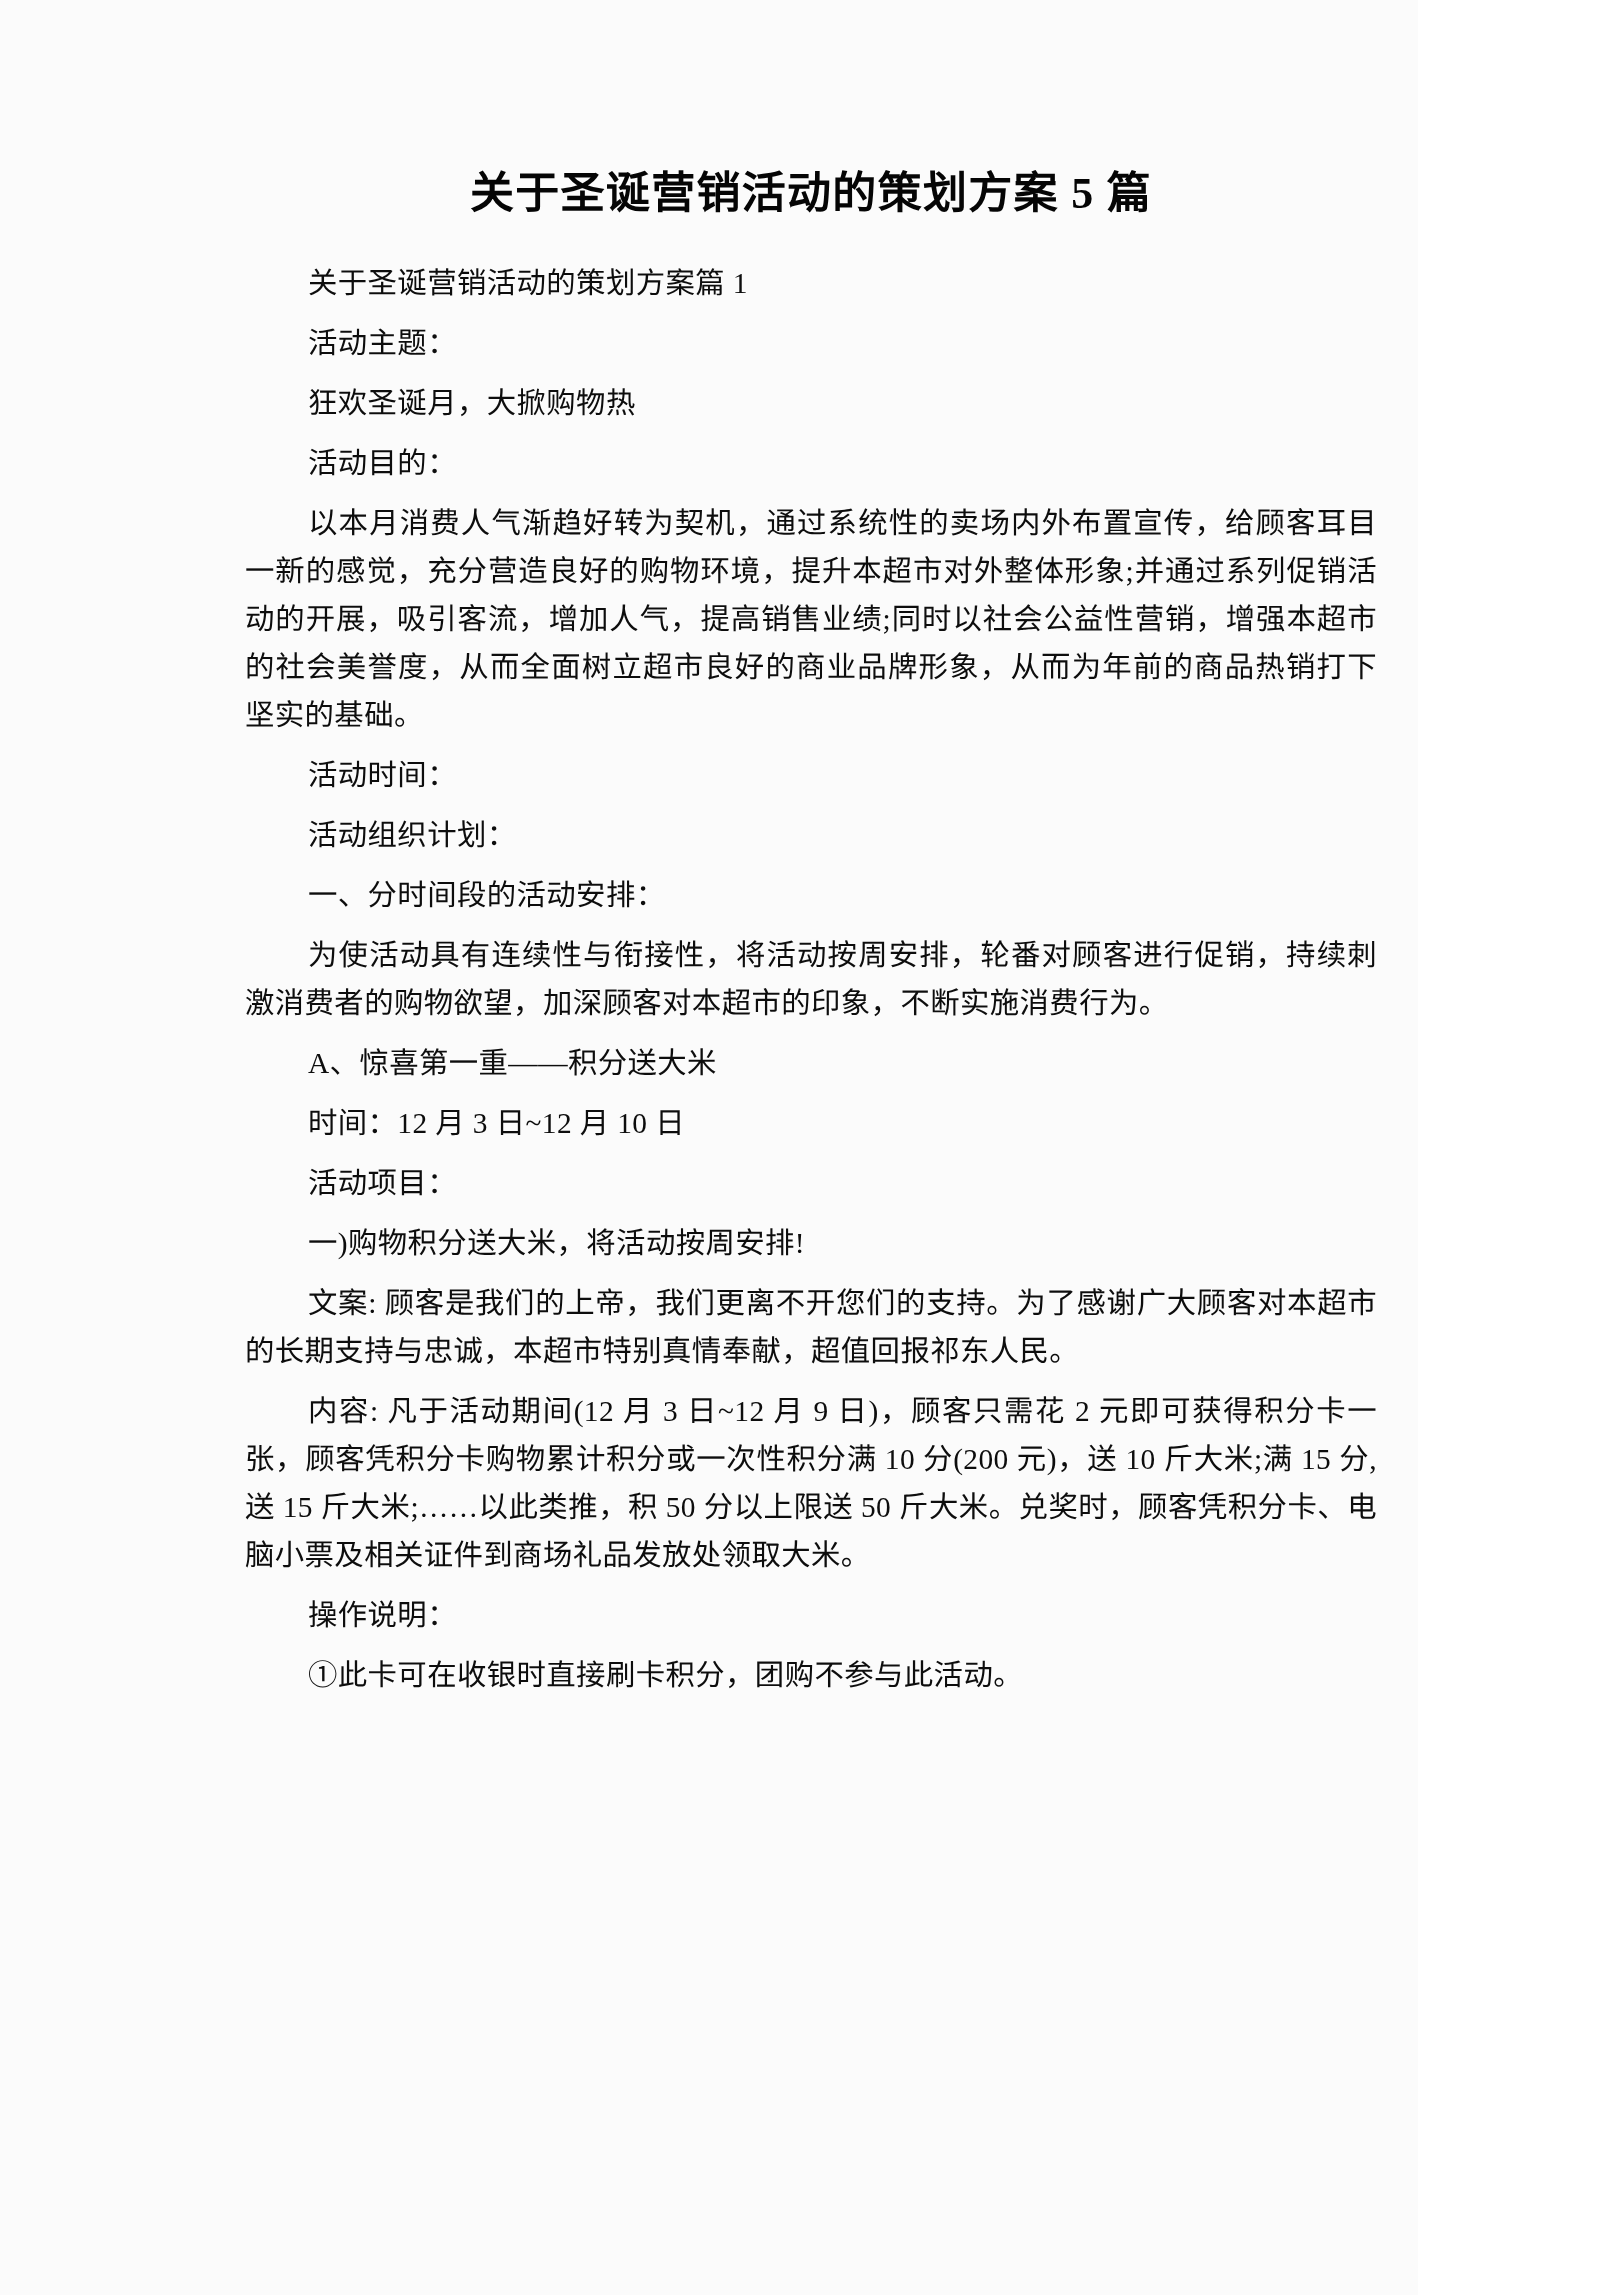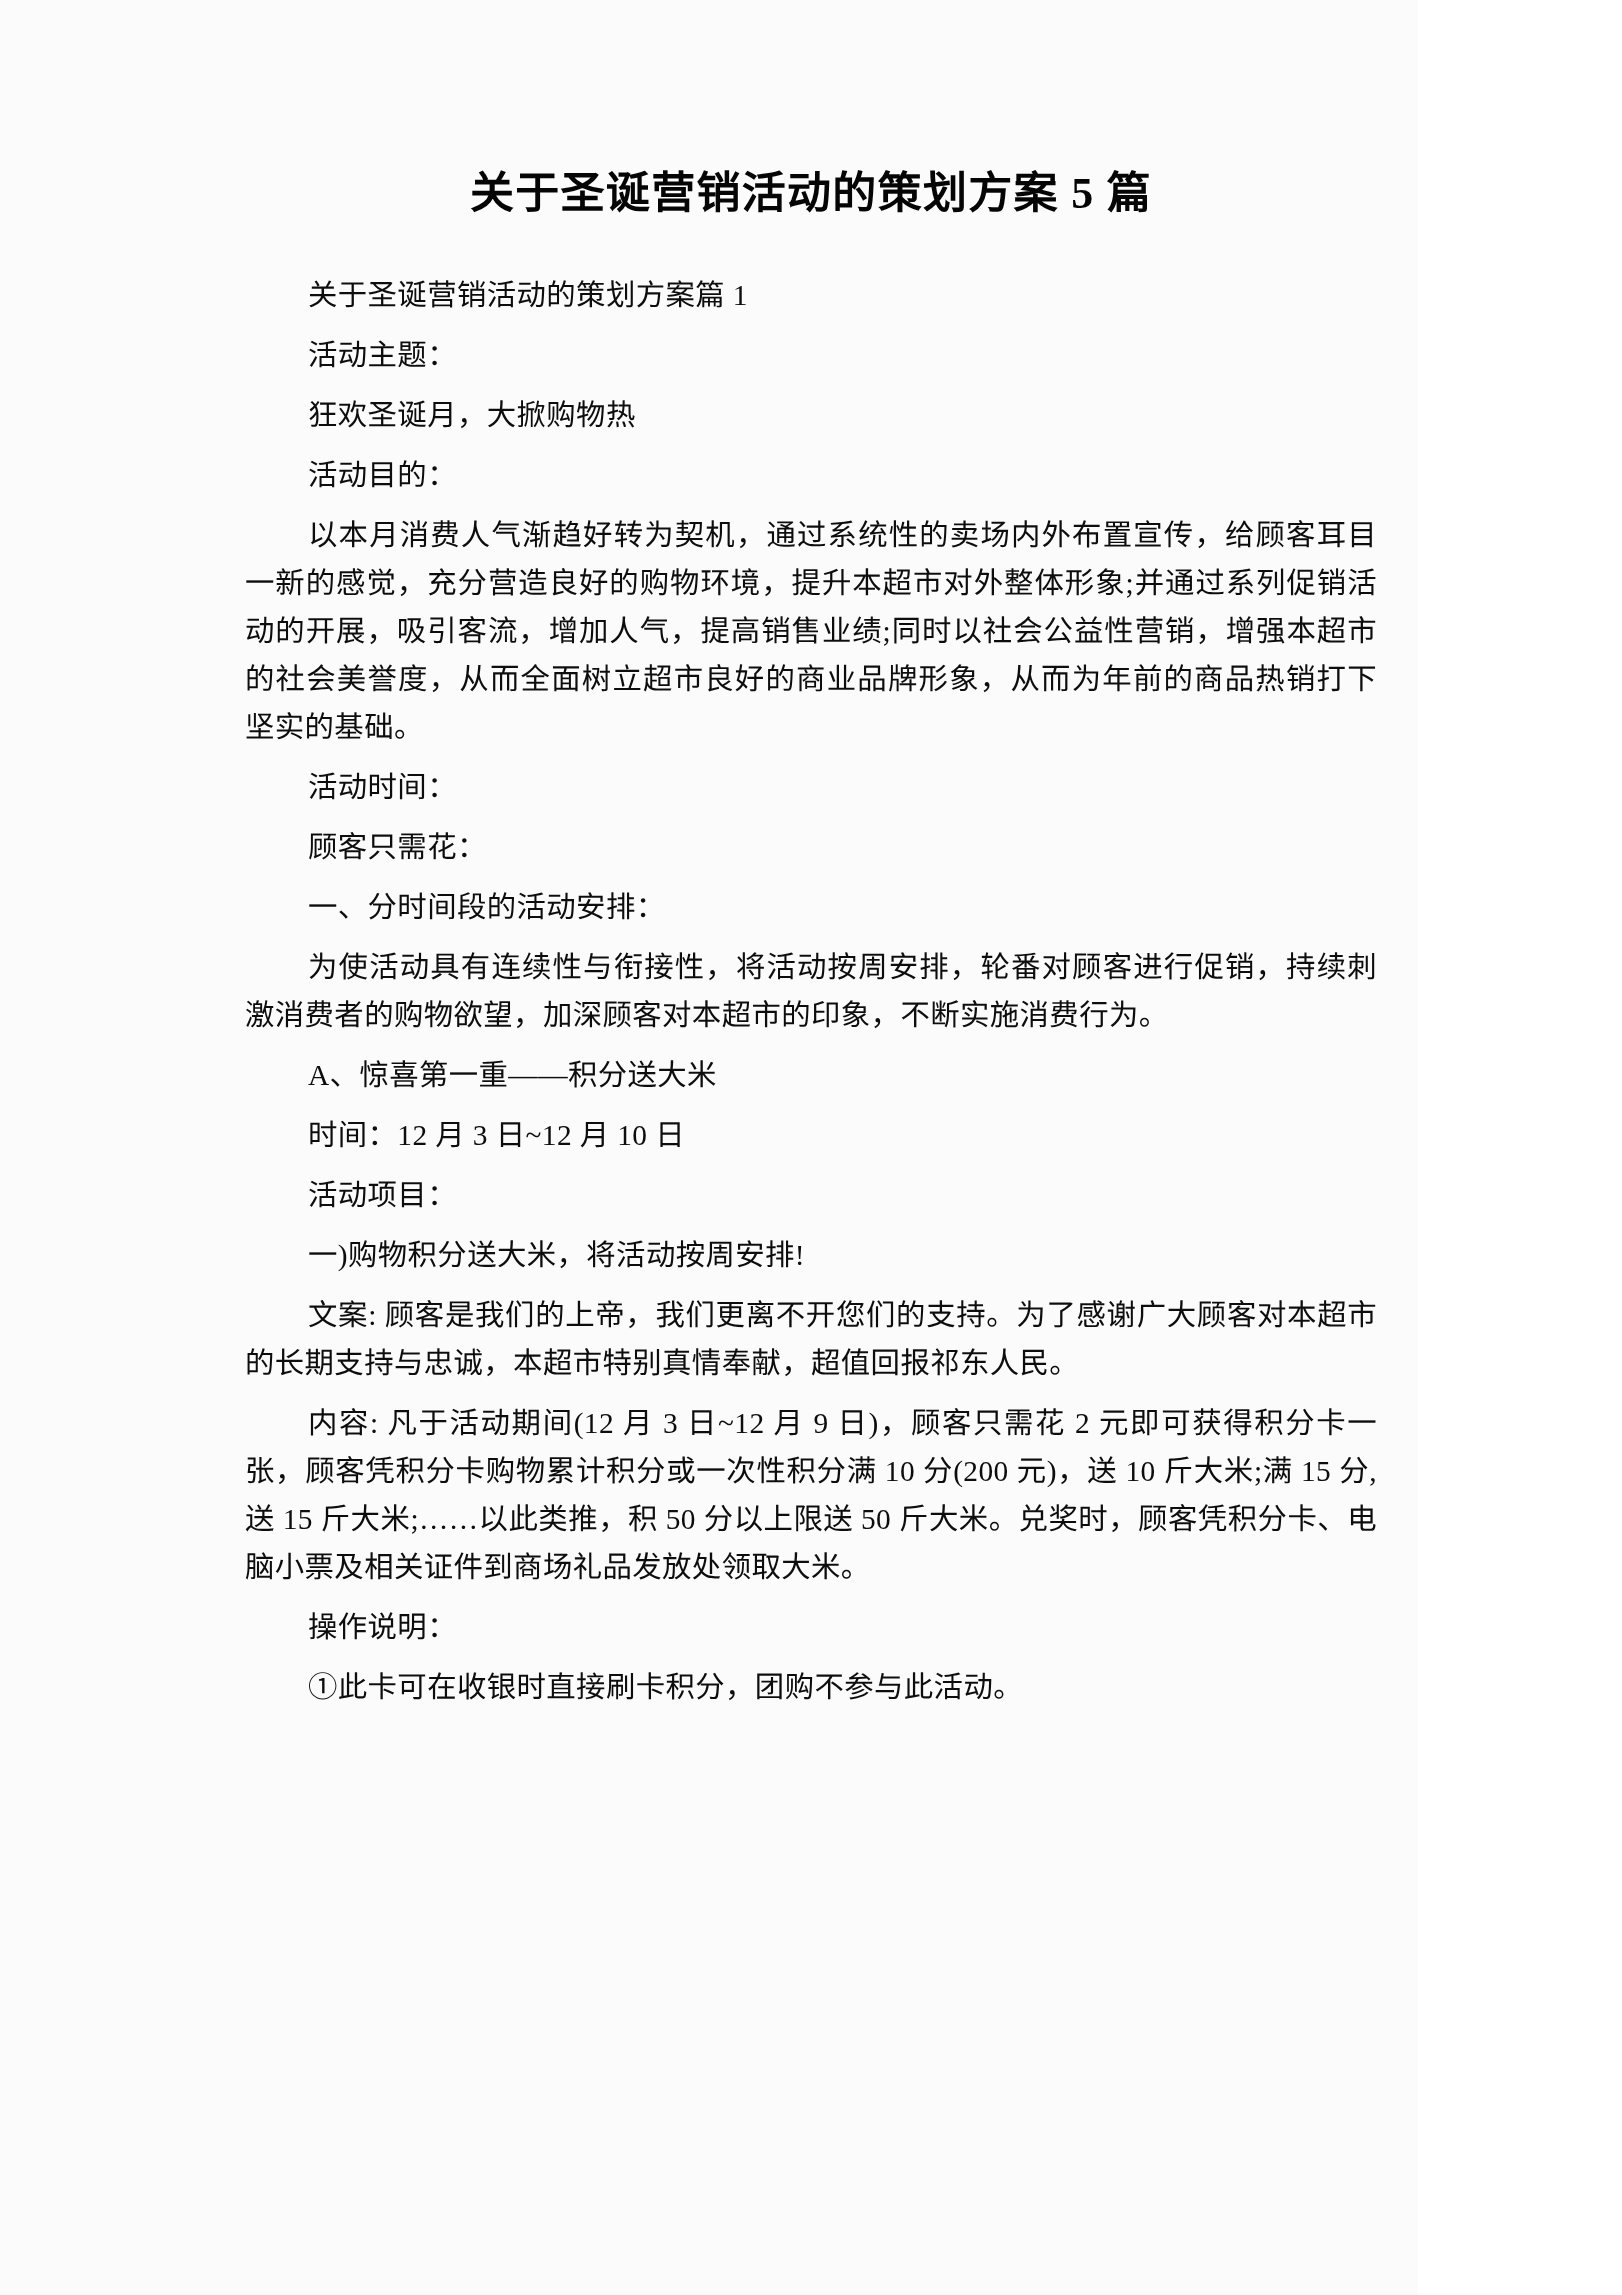--- a/index.html
+++ b/index.html
@@ -31,21 +31,21 @@
     line-height: 1.05;
     text-align: center;
     letter-spacing: 1.3px;
     margin: 0;
     padding-top: 171px;
     padding-bottom: 0;
     color: #050505;
     white-space: nowrap;
   }
   .body-block {
-    margin-top: 54px;
+    margin-top: 42px;
   }
   p.para {
     font-size: 29.4px;
     line-height: 48px;
     margin: 0 0 12px 0;
     text-align: justify;
     text-justify: inter-ideograph;
     letter-spacing: 0.4px;
     color: #0d0d0d;
     word-break: break-all;
@@ -66,21 +66,21 @@
 
     <h1 class="doc-title">关于圣诞营销活动的策划方案 5 篇</h1>
 
     <div class="body-block">
         <p class="para indent">关于圣诞营销活动的策划方案篇 1</p>
         <p class="para indent">活动主题：</p>
         <p class="para indent">狂欢圣诞月，大掀购物热</p>
         <p class="para indent">活动目的：</p>
         <p class="para indent">以本月消费人气渐趋好转为契机，通过系统性的卖场内外布置宣传，给顾客耳目一新的感觉，充分营造良好的购物环境，提升本超市对外整体形象;并通过系列促销活动的开展，吸引客流，增加人气，提高销售业绩;同时以社会公益性营销，增强本超市的社会美誉度，从而全面树立超市良好的商业品牌形象，从而为年前的商品热销打下坚实的基础。</p>
         <p class="para indent">活动时间：</p>
-        <p class="para indent">顾客只需花：</p>
+        <p class="para indent">活动组织计划：</p>
         <p class="para indent">一、分时间段的活动安排：</p>
         <p class="para indent">为使活动具有连续性与衔接性，将活动按周安排，轮番对顾客进行促销，持续刺激消费者的购物欲望，加深顾客对本超市的印象，不断实施消费行为。</p>
         <p class="para indent">A、惊喜第一重——积分送大米</p>
         <p class="para indent">时间：12 月 3 日~12 月 10 日</p>
         <p class="para indent">活动项目：</p>
         <p class="para indent">一)购物积分送大米，将活动按周安排!</p>
         <p class="para indent">文案: 顾客是我们的上帝，我们更离不开您们的支持。为了感谢广大顾客对本超市的长期支持与忠诚，本超市特别真情奉献，超值回报祁东人民。</p>
         <p class="para indent">内容: 凡于活动期间(12 月 3 日~12 月 9 日)，顾客只需花 2 元即可获得积分卡一张，顾客凭积分卡购物累计积分或一次性积分满 10 分(200 元)，送 10 斤大米;满 15 分, 送 15 斤大米;……以此类推，积 50 分以上限送 50 斤大米。兑奖时，顾客凭积分卡、电脑小票及相关证件到商场礼品发放处领取大米。</p>
         <p class="para indent">操作说明：</p>
         <p class="para indent">①此卡可在收银时直接刷卡积分，团购不参与此活动。</p>

